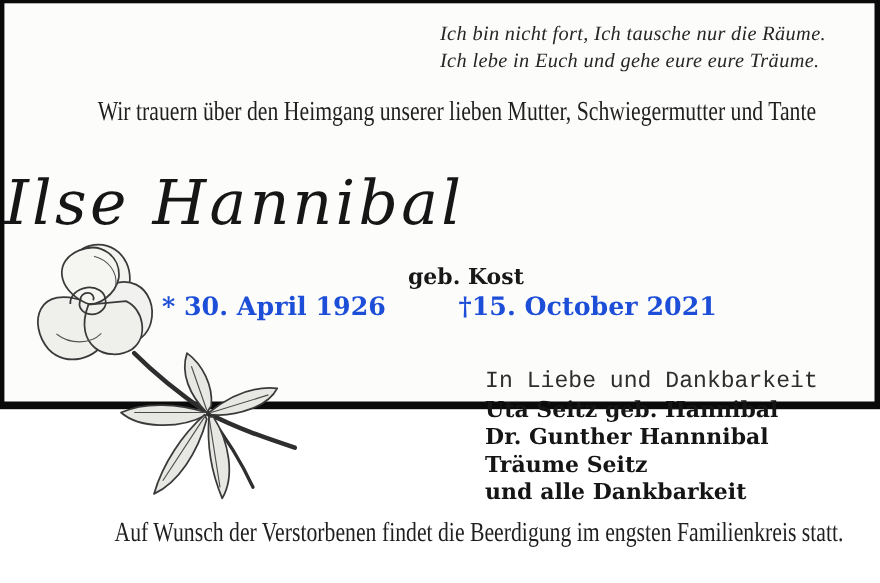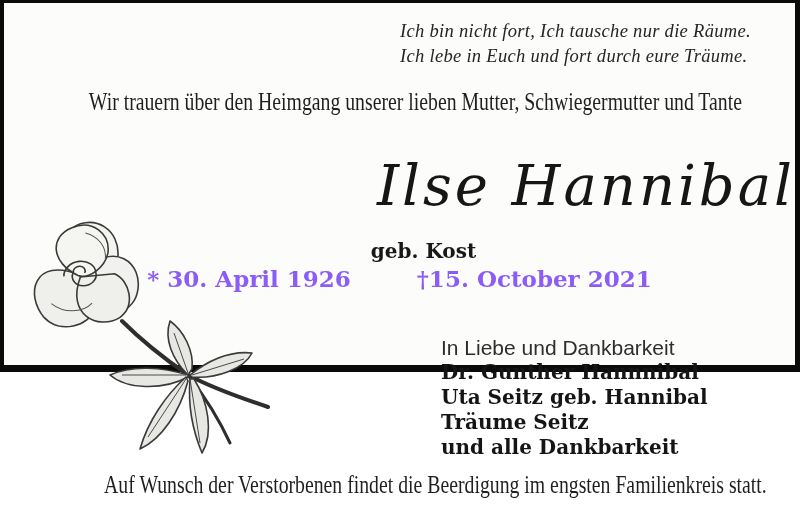--- a/index.html
+++ b/index.html
@@ -55,21 +55,21 @@
     white-space: nowrap;
   }
   .intro-line { top: 85px; }
   .funeral-line { top: 468px; margin-left: 20px; }
 
   .deceased-name {
     position: absolute;
     left: 0;
     top: 150px;
     width: 100%;
-    text-align: right;
+    text-align: left;
     font-family: "DejaVu Serif", serif;
     font-style: italic;
     font-size: 56px;
     letter-spacing: 3px;
     color: #161616;
     white-space: nowrap;
   }
   .maiden-name {
     position: absolute;
     left: 0;
@@ -86,31 +86,31 @@
     position: absolute;
     left: 0;
     top: 262px;
     width: 100%;
     display: flex;
     justify-content: center;
     gap: 66px;
     font-family: "DejaVu Serif", serif;
     font-weight: bold;
     font-size: 23px;
-    color: #8b5cf6;
+    color: #1d4ed8;
     white-space: nowrap;
   }
   .mourners-block {
     position: absolute;
     left: 437px;
     top: 332px;
     text-align: left;
   }
   .condolence-intro {
-    font-family: Liberation Sans, sans-serif;
+    font-family: Liberation Mono, monospace;
     font-size: 21px;
     color: #2e2e2e;
     line-height: 25px;
     white-space: nowrap;
   }
   .mourner {
     font-family: "DejaVu Serif", serif;
     font-weight: bold;
     font-size: 20px;
     line-height: 25px;
@@ -127,21 +127,21 @@
   .rose-wrap svg { width: 100%; height: 100%; }
 </style>
 </head>
 <body>
 
 <div class="frame">
   <div class="sheet">
 
     <div class="quote">
       <div>Ich bin nicht fort, Ich tausche nur die Räume.</div>
-      <div>Ich lebe in Euch und fort durch eure Träume.</div>
+      <div>Ich lebe in Euch und gehe eure eure Träume.</div>
     </div>
 
     <div class="condensed-line intro-line">
       <span>Wir trauern über den Heimgang unserer lieben Mutter, Schwiegermutter und Tante</span>
     </div>
 
     <div class="deceased-name">Ilse Hannibal</div>
 
     <div class="maiden-name">geb. Kost</div>
 
@@ -182,22 +182,22 @@
             <path d="M0,0 m-16,-2 a16,13 0 1 1 32,3 a12,10 0 1 1 -22,-5 a6,5 0 1 1 11,3" fill="none" stroke="#383838" stroke-width="1.6"></path>
             <path d="M-34,22 C-24,34 -6,38 6,30" fill="none" stroke="#555" stroke-width="1"></path>
             <path d="M14,-40 C26,-34 32,-22 28,-10" fill="none" stroke="#555" stroke-width="1"></path>
           </g>
         </g>
       </svg>
     </div>
 
     <div class="mourners-block">
       <div class="condolence-intro">In Liebe und Dankbarkeit</div>
+      <div class="mourner">Uta Seitz geb. Hannibal</div>
       <div class="mourner">Dr. Gunther Hannnibal</div>
-      <div class="mourner">Uta Seitz geb. Hannibal</div>
       <div class="mourner">Träume Seitz</div>
       <div class="mourner">und alle Dankbarkeit</div>
     </div>
 
     <div class="condensed-line funeral-line">
       <span>Auf Wunsch der Verstorbenen findet die Beerdigung im engsten Familienkreis statt.</span>
     </div>
 
   </div>
 </div>

